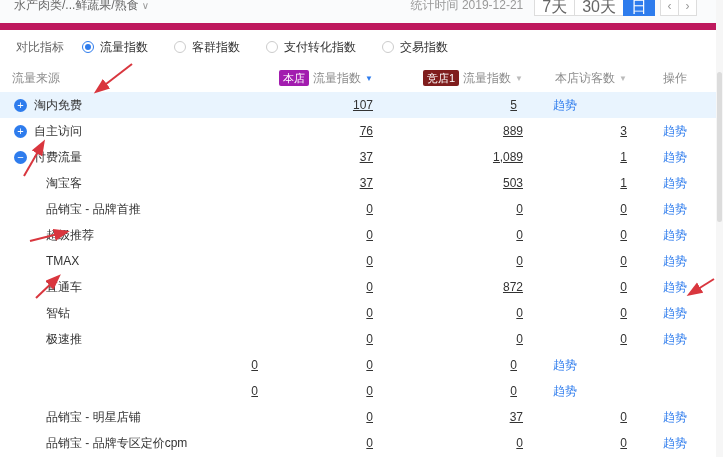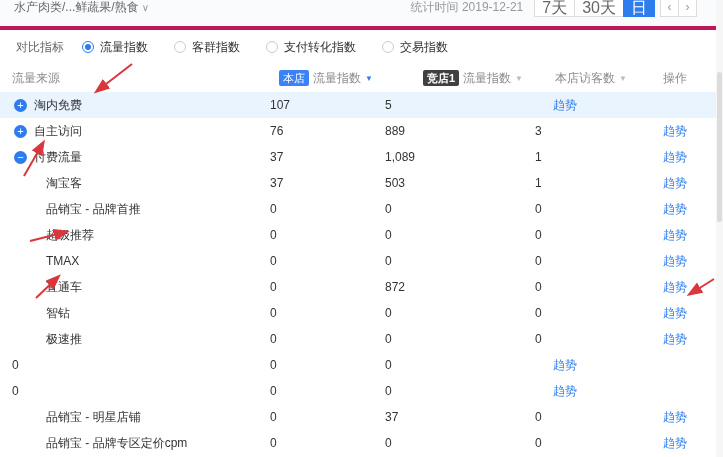--- a/index.html
+++ b/index.html
@@ -4,21 +4,21 @@
 <style>
   * { margin:0; padding:0; box-sizing:border-box; }
   body {
     width:723px; height:457px; position:relative; overflow:hidden;
     background:#fff; color:#333;
     font-family:"Liberation Sans","DejaVu Sans",sans-serif; font-size:12px;
   }
   
   .topbar{
     height:30px; display:flex; justify-content:space-between; align-items:center;
-    padding:0 26px 12px 14px; background:#fafbfc; border-bottom:4px solid #be185d;
+    padding:0 26px 12px 14px; background:#fafbfc; border-bottom:7px solid #be185d;
   }
   .category{ display:flex; align-items:center; gap:3px; color:#666; cursor:pointer; }
   .category .caret{ color:#999; font-size:10px; }
   .top-right{ display:flex; align-items:center; gap:6px; }
   .stat-time{ color:#999; margin-right:6px; }
   .range-group{ display:flex; }
   .range-btn{
     height:20px; padding:0 7px; background:#fff; border:1px solid #ddd; margin-left:-1px;
     color:#666; font-size:16px; cursor:pointer; font-family:inherit;
   }
@@ -41,37 +41,37 @@
     border-radius:50%; background:#2e7ced;
   }
   
   .grid{ display:grid; grid-template-columns:258px 115px 150px 110px 70px; padding:0 8px 0 12px; }
   .thead{ height:28px; align-items:center; color:#8c8c8c; }
   .hcell{ display:flex; align-items:center; gap:4px; }
   .hnum{ justify-content:flex-end; padding-right:12px; }
   .hvis{ padding-right:18px; }
   .haction{ padding-left:18px; }
   .badge{ color:#fff; font-size:11px; border-radius:2px; padding:0px 4px; line-height:16px; }
-  .badge-shop{ background:#3b82f6; }
-  .badge-rival{ background:#404040;font-weight:bold; }
+  .badge-shop{ background:#a21caf; }
+  .badge-rival{ background:#7f1d1d; }
   .sort{ font-size:8px; cursor:pointer; }
   .sort-blue{ color:#2e7ced; }
   .sort-gray{ color:#bbb; }
   .trow{ height:26px; align-items:center; background:#fff; }
   .trow.hl{ background:#e9f4fe; }
   .cell{ display:flex; align-items:center; }
   .name-cell{ gap:0; }
   .level-0{ padding-left:2px; }
   .level-1{ padding-left:34px; }
   .toggle{
     width:13px; height:13px; border-radius:50%; background:#2e7ced; color:#fff;
     font-size:11px; line-height:12px; text-align:center; display:inline-block;
     margin-right:7px; cursor:pointer;
   }
-  .num{ justify-content:flex-start; padding-right:12px; }
+  .num{ justify-content:flex-end; padding-right:12px;text-decoration:underline; }
   .vis{ padding-right:18px; }
   .action{ padding-left:18px; }
   .trend{ color:#2e7ced; cursor:pointer; text-decoration:none; }
   
   .annotations{ position:absolute; left:0; top:0; pointer-events:none; }
   .scroll-track{ position:absolute; right:0; top:0; width:7px; height:457px; background:#f6f6f6; }
   .scroll-thumb{ position:absolute; right:1px; top:72px; width:5px; height:150px; background:#dcdcdc; border-radius:3px; }
 </style>
 </head>
 <body>

